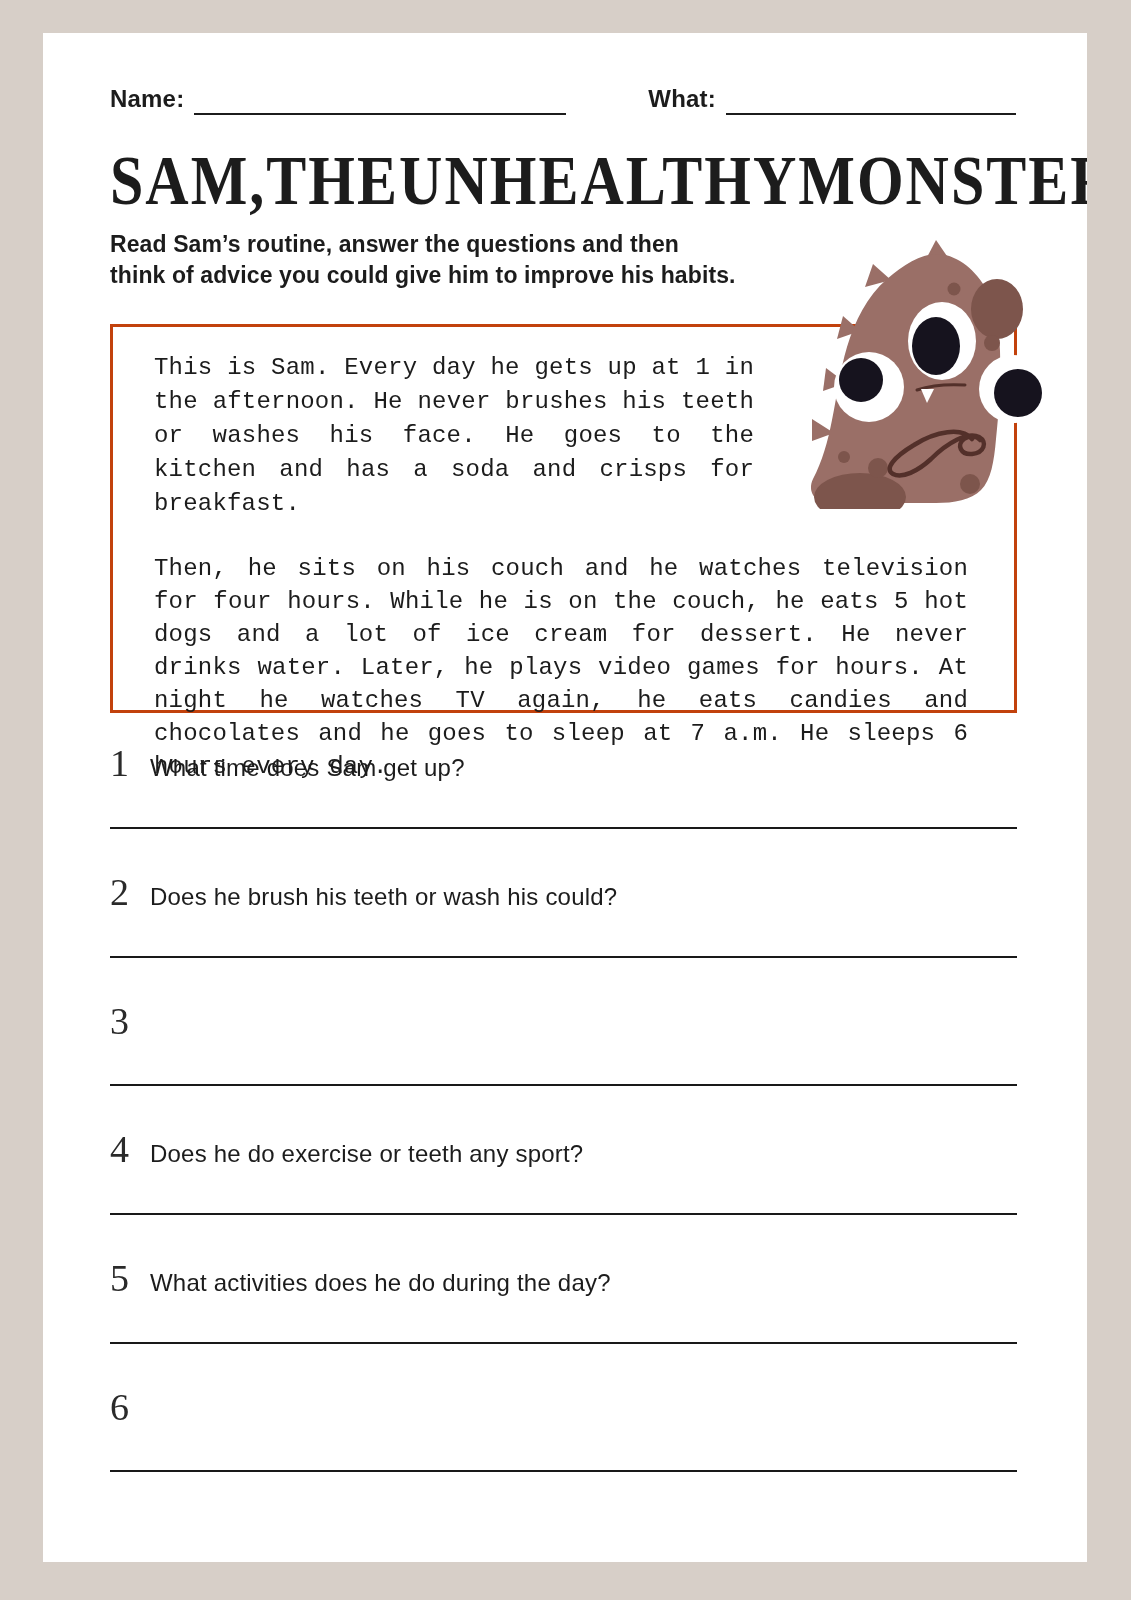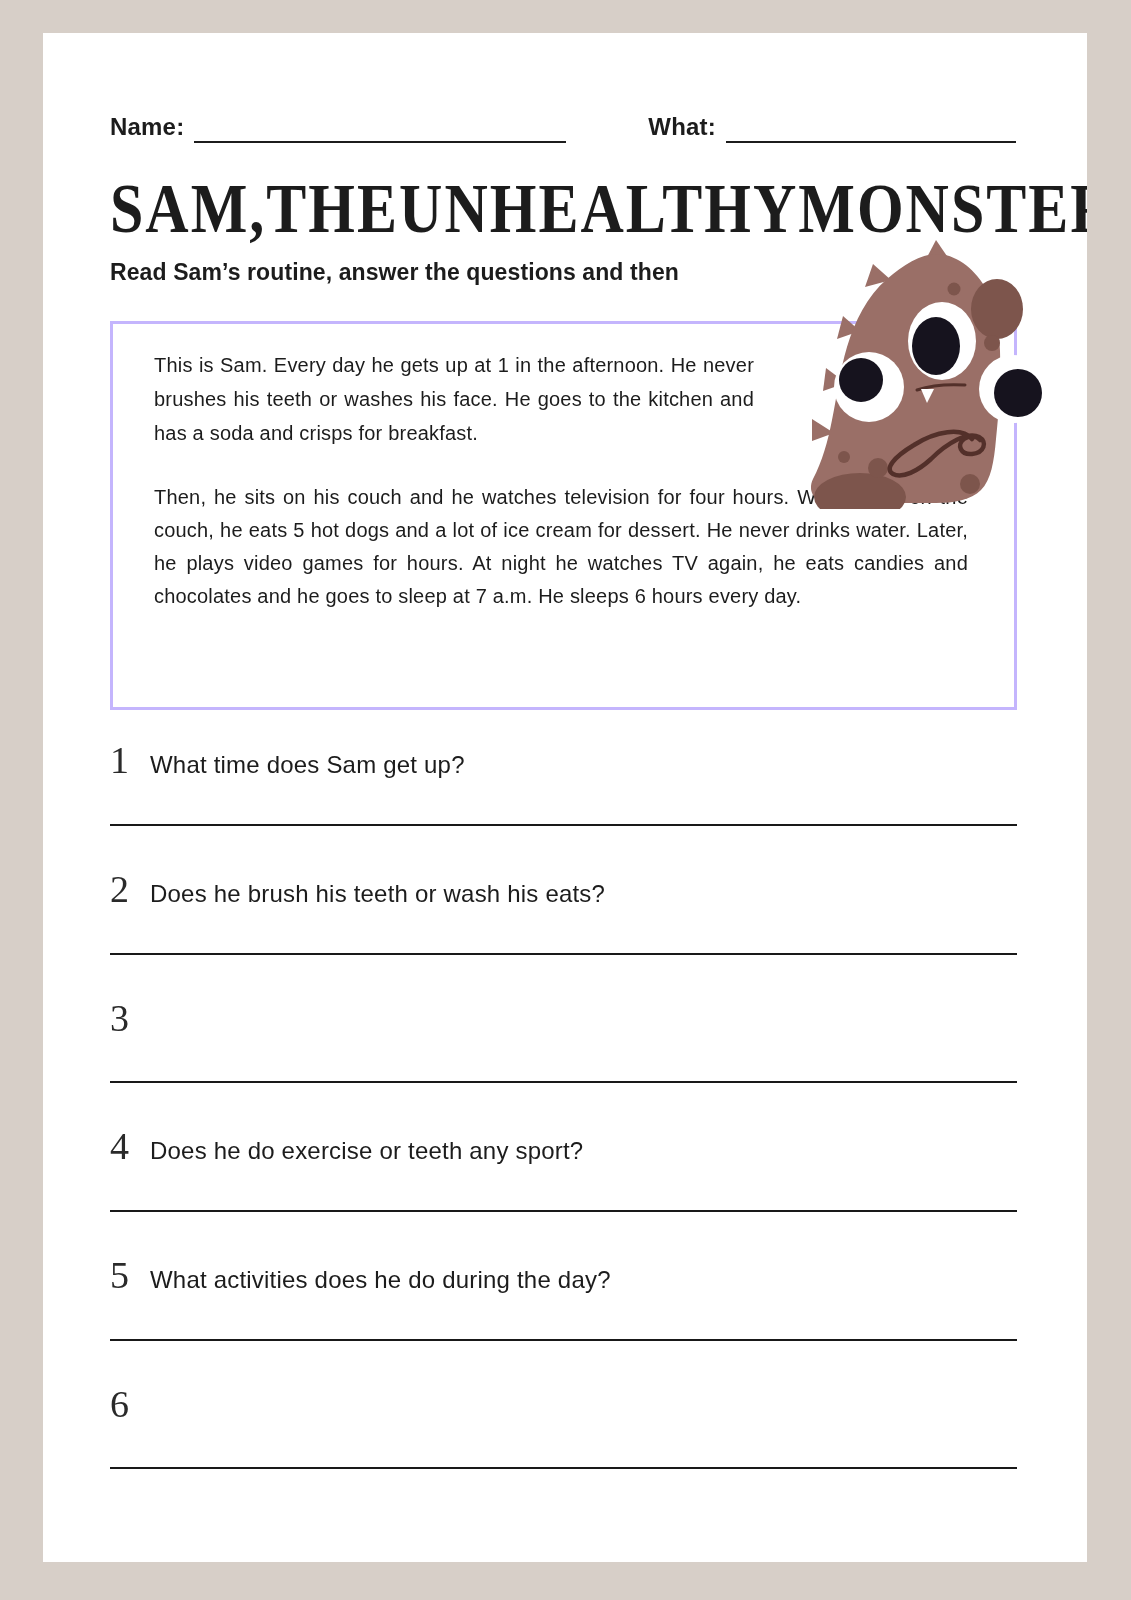--- a/index.html
+++ b/index.html
@@ -14,21 +14,21 @@
   .frame {
     width: 1131px;
     height: 1600px;
     padding: 33px 44px 38px 43px;
   }
   .page {
     position: relative;
     background: #ffffff;
     width: 1044px;
     height: 1529px;
-    padding: 80px 70px 0 67px;
+    padding: 52px 70px 0 67px;
     overflow: hidden;
   }
 
   
   .header-row {
     display: flex;
     align-items: flex-end;
     font-size: 24px;
     font-weight: 700;
     letter-spacing: 0.2px;
@@ -66,24 +66,25 @@
     font-weight: 700;
     line-height: 31px;
     letter-spacing: 0.1px;
   }
 
   
   .passage-box {
     margin-top: 33px;
     width: 907px;
     height: 389px;
-    border: 3px solid #c4b5fd;
+    border: 3px solid #c2410c;
     padding: 24px 46px 0 41px;
-    font-size: 20px;
+    font-size: 24px;
     letter-spacing: 0.2px;
+    font-family: Liberation Mono, monospace;
   }
   .passage-p {
     text-align: justify;
     line-height: 34px;
   }
   .passage-p1 { width: 600px; }
   .passage-p2 { margin-top: 31px; line-height: 33px; }
 
   
   .monster {
@@ -139,20 +140,21 @@
 
     <div class="title">
         <span>SAM,</span>
         <span>THE</span>
         <span>UNHEALTHY</span>
         <span>MONSTER</span>
       </div>
 
     <div class="instructions">
       <div>Read Sam’s routine, answer the questions and then</div>
+      <div>think of advice you could give him to improve his habits.</div>
     </div>
 
     <div class="passage-box">
       <p class="passage-p passage-p1">This is Sam. Every day he gets up at 1 in the afternoon. He never brushes his teeth or washes his face. He goes to the kitchen and has a soda and crisps for breakfast.</p>
       <p class="passage-p passage-p2">Then, he sits on his couch and he watches television for four hours. While he is on the couch, he eats 5 hot dogs and a lot of ice cream for dessert. He never drinks water. Later, he plays video games for hours. At night he watches TV again, he eats candies and chocolates and he goes to sleep at 7 a.m. He sleeps 6 hours every day.</p>
     </div>
 
     <svg class="monster" viewBox="0 0 253 270" aria-hidden="true">
 
       <g fill="#9a6f67">
@@ -212,21 +214,21 @@
         <div class="qrow">
           <span class="qnum">1</span>
           <span class="qtext">What time does Sam get up?</span>
         </div>
         <div class="answer-line"></div>
       </div>
 
       <div class="qblock">
         <div class="qrow">
           <span class="qnum">2</span>
-          <span class="qtext">Does he brush his teeth or wash his eats?</span>
+          <span class="qtext">Does he brush his teeth or wash his could?</span>
         </div>
         <div class="answer-line"></div>
       </div>
 
       <div class="qblock">
         <div class="qrow">
           <span class="qnum">3</span>
         </div>
         <div class="answer-line"></div>
       </div>

